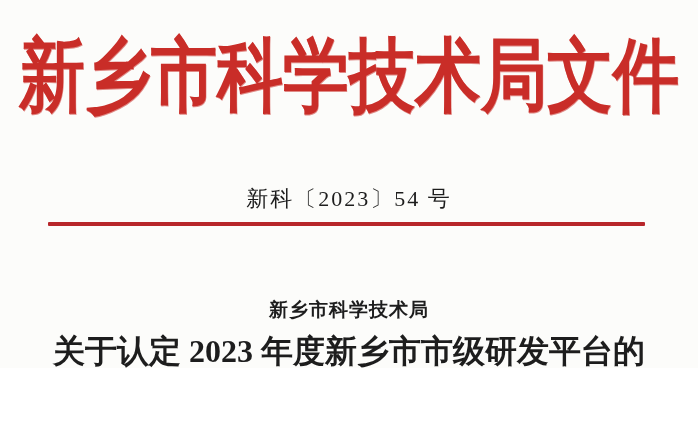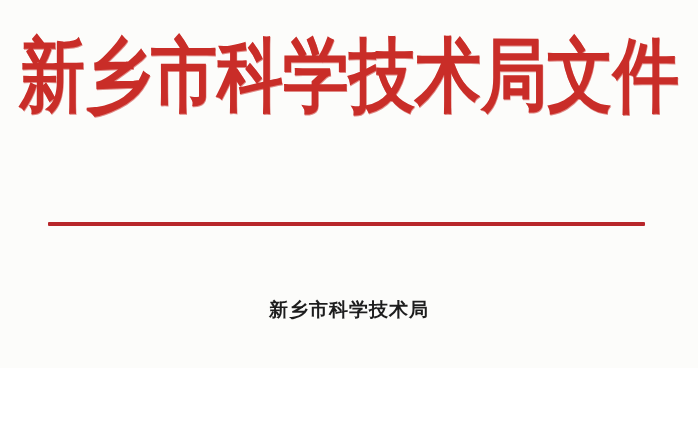--- a/index.html
+++ b/index.html
@@ -82,20 +82,22 @@
     letter-spacing: 2px;
   }
 </style>
 </head>
 <body>
 
 <div class="page">
 
   <div class="red-title">新乡市科学技术局文件</div>
 
+  <div class="doc-number">新科〔2023〕54 号</div>
 
   <div class="red-rule"></div>
 
   <div class="doc-title-line l1">新乡市科学技术局</div>
 
+  <div class="doc-title-line l2">关于认定 2023 年度新乡市市级研发平台的</div>
 
 
 </div>
 
 </body></html>

